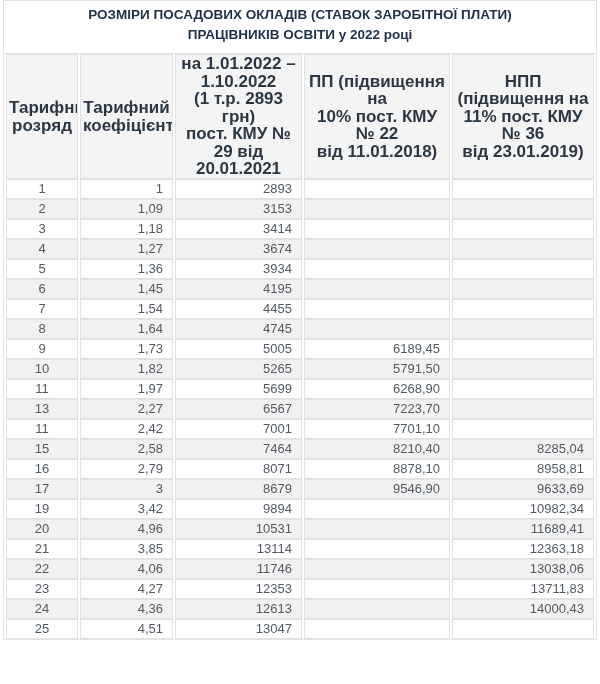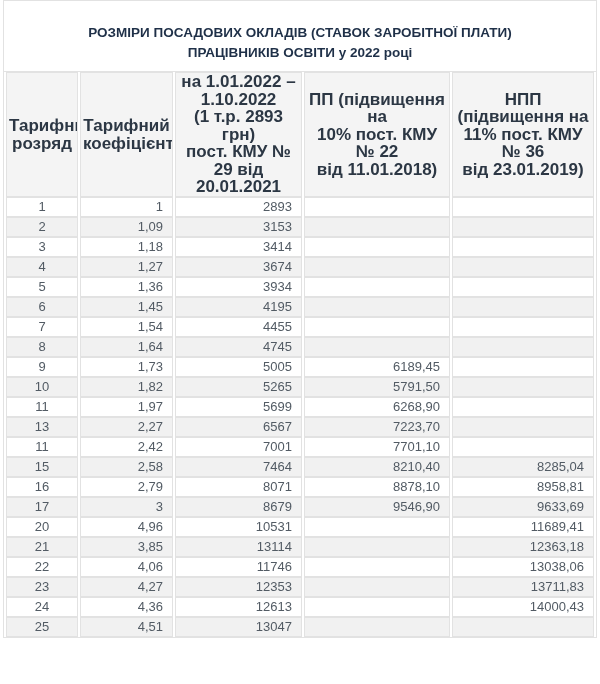--- a/index.html
+++ b/index.html
@@ -15,21 +15,21 @@
     border:1px solid #e2e2e2;
     background:#ffffff;
   }
   .title{
     white-space:pre-line;
     text-align:center;
     font-weight:bold;
     font-size:13.5px;
     line-height:19.5px;
     color:#1f3048;
-    padding-top:22px;
+    padding-top:4px;
     height:48px;
     border-bottom:1px solid #e2e2e2;
     background:#ffffff;
   }
   table.salary{
     width:100%;
     table-layout:fixed;
     border-collapse:separate;
     border-spacing:2px 0;
     font-size:13px;
@@ -213,20 +213,27 @@
           <td>8958,81</td>
         </tr>
         <tr>
           <td>17</td>
           <td>3</td>
           <td>8679</td>
           <td>9546,90</td>
           <td>9633,69</td>
         </tr>
         <tr>
+          <td>19</td>
+          <td>3,42</td>
+          <td>9894</td>
+          <td></td>
+          <td>10982,34</td>
+        </tr>
+        <tr>
           <td>20</td>
           <td>4,96</td>
           <td>10531</td>
           <td></td>
           <td>11689,41</td>
         </tr>
         <tr>
           <td>21</td>
           <td>3,85</td>
           <td>13114</td>

